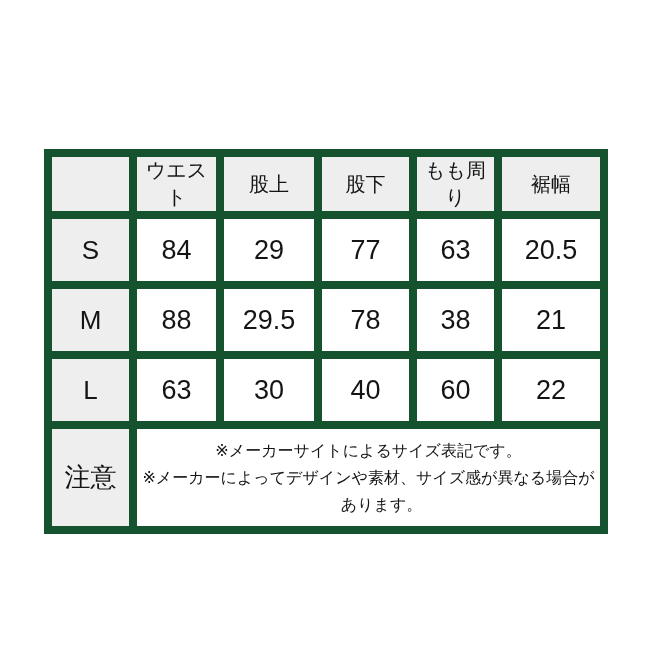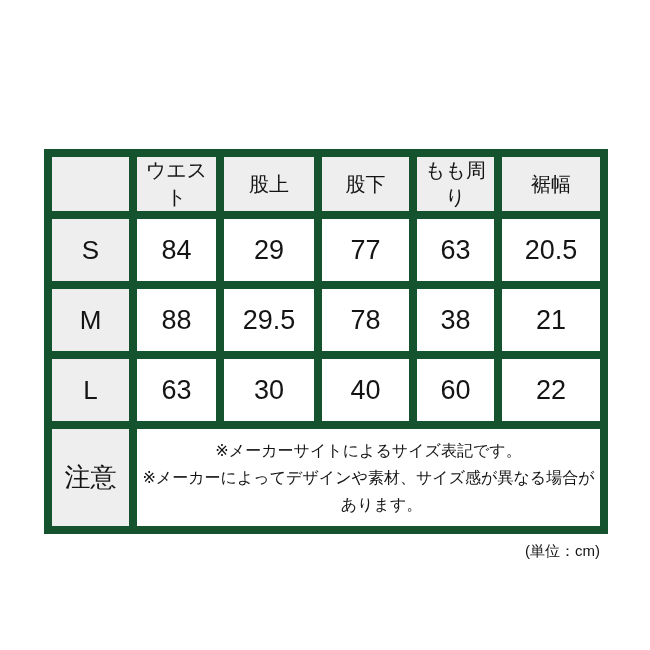--- a/index.html
+++ b/index.html
@@ -108,14 +108,13 @@
     <tr class="note-row">
       <th class="gray note-label-cell">注意</th>
       <td class="note-cell" colspan="5">
         <div class="note-line">※メーカーサイトによるサイズ表記です。</div>
         <div class="note-line">※メーカーによってデザインや素材、サイズ感が異なる場合が</div>
         <div class="note-line indent">あります。</div>
       </td>
     </tr>
   </tbody>
     </table>
-  <div class="unit-note">(単位：cm)</div>
 </div>
 
 </body></html>

